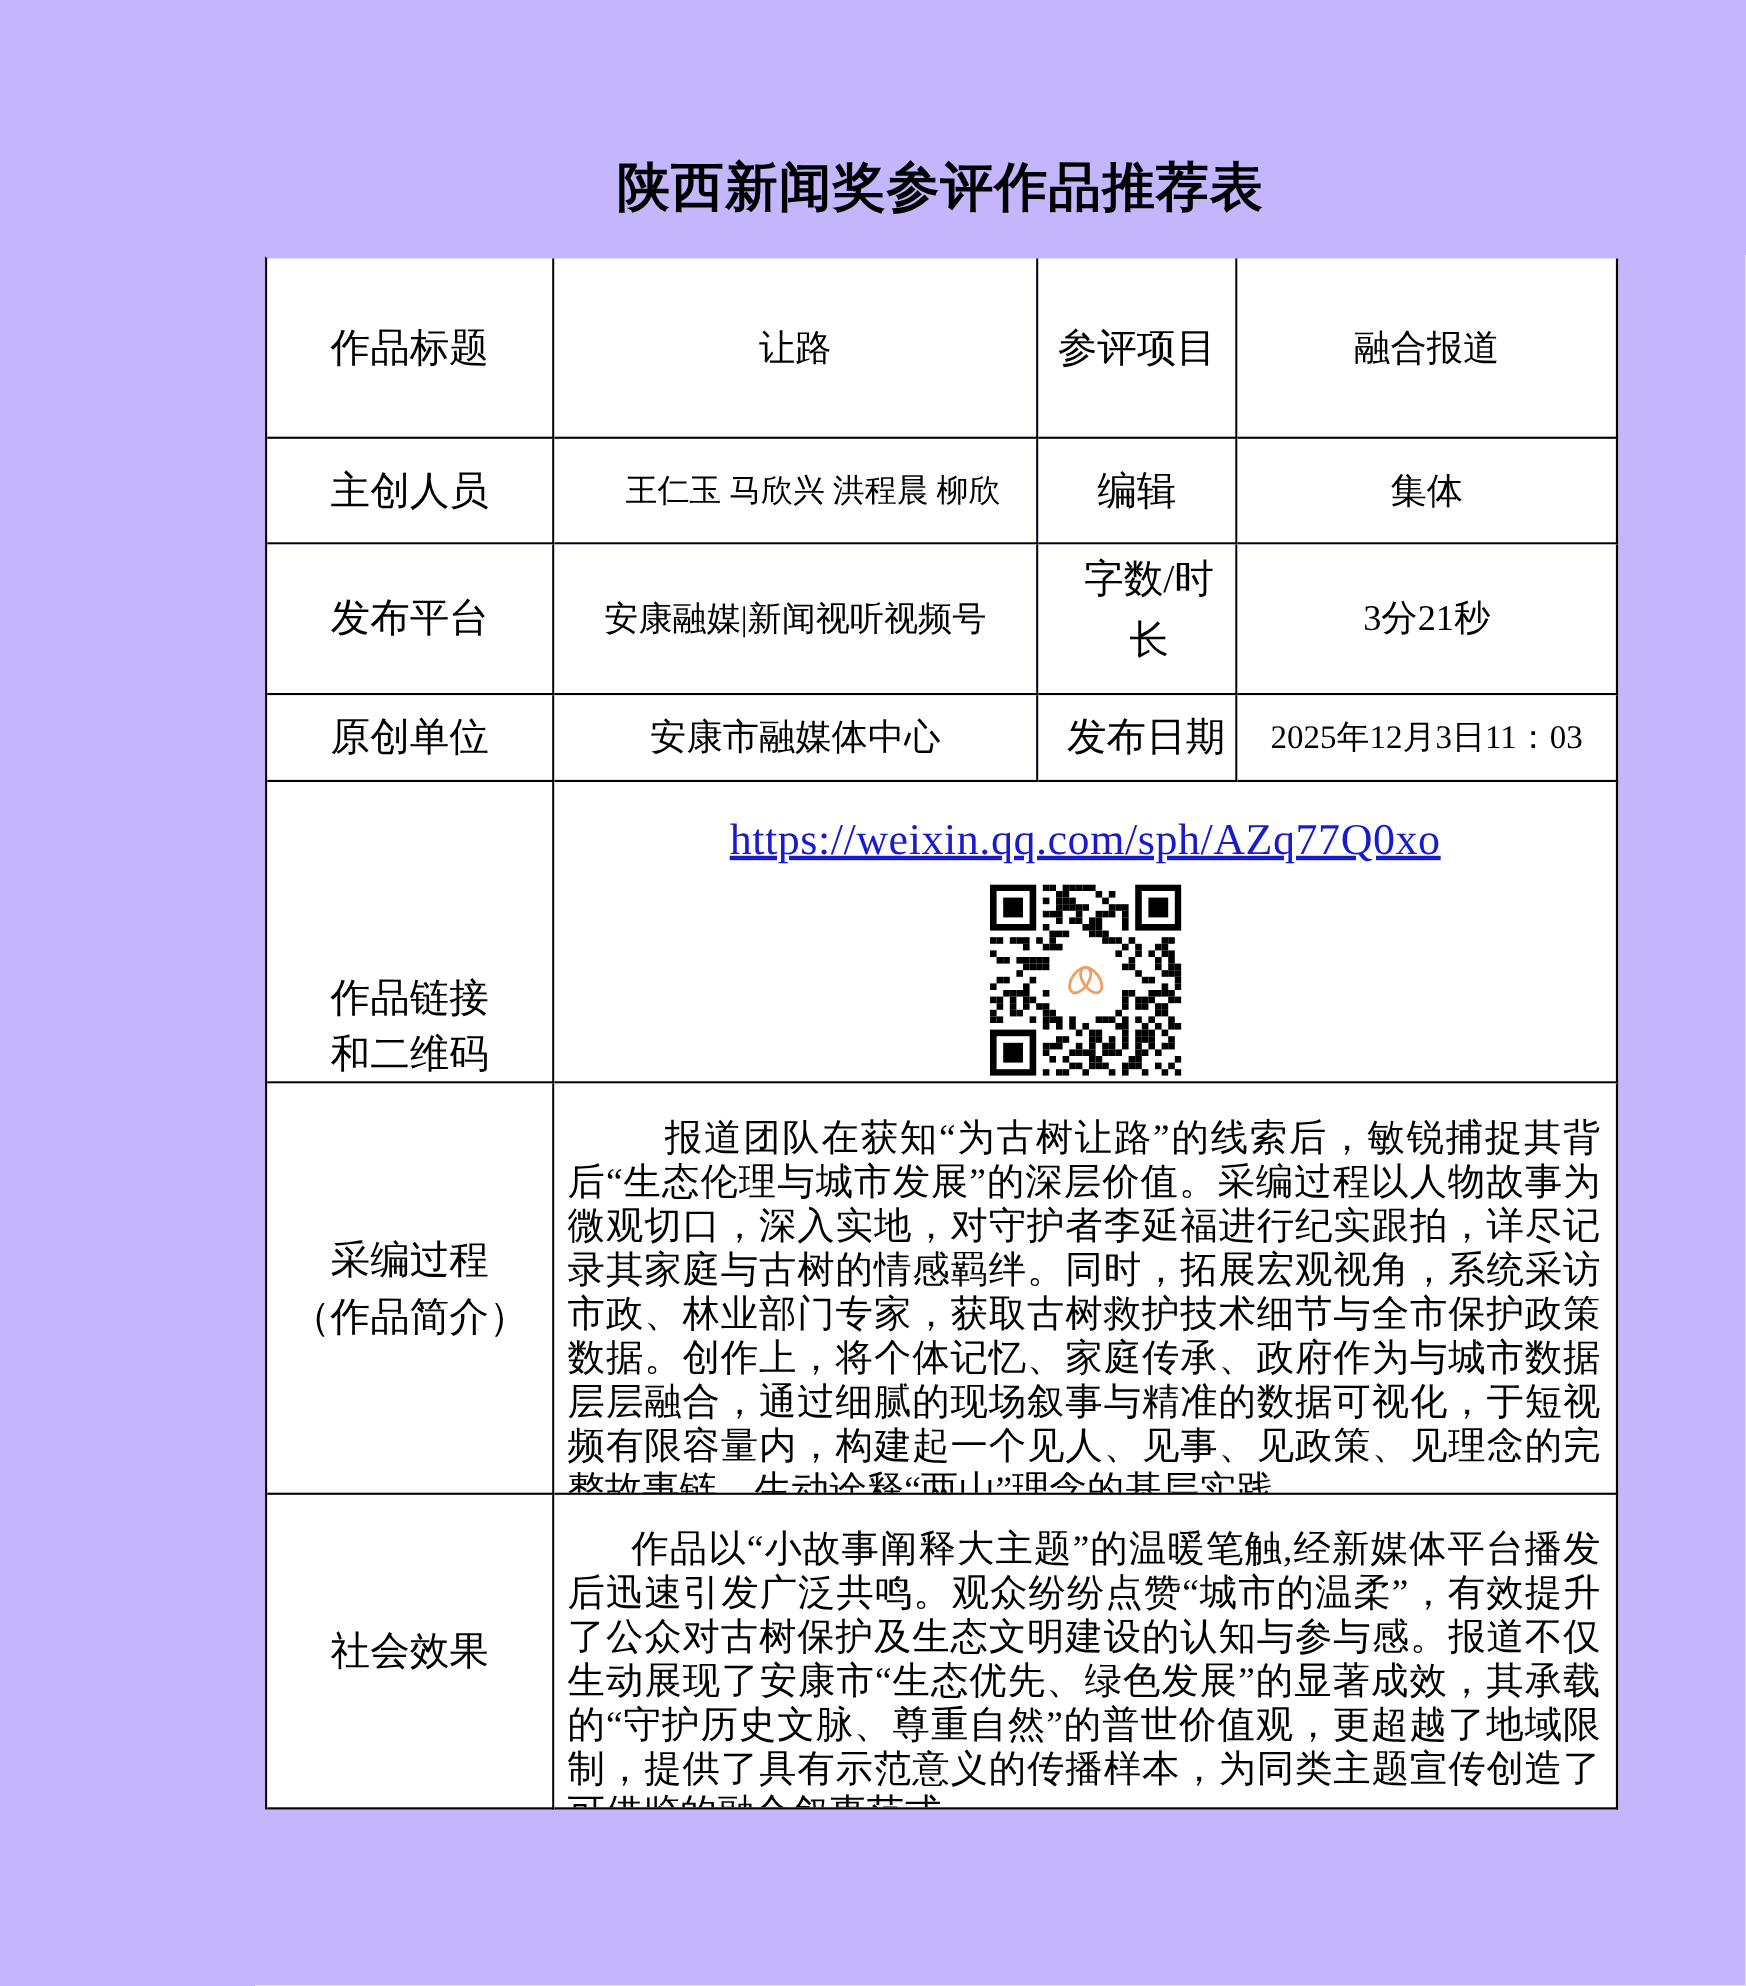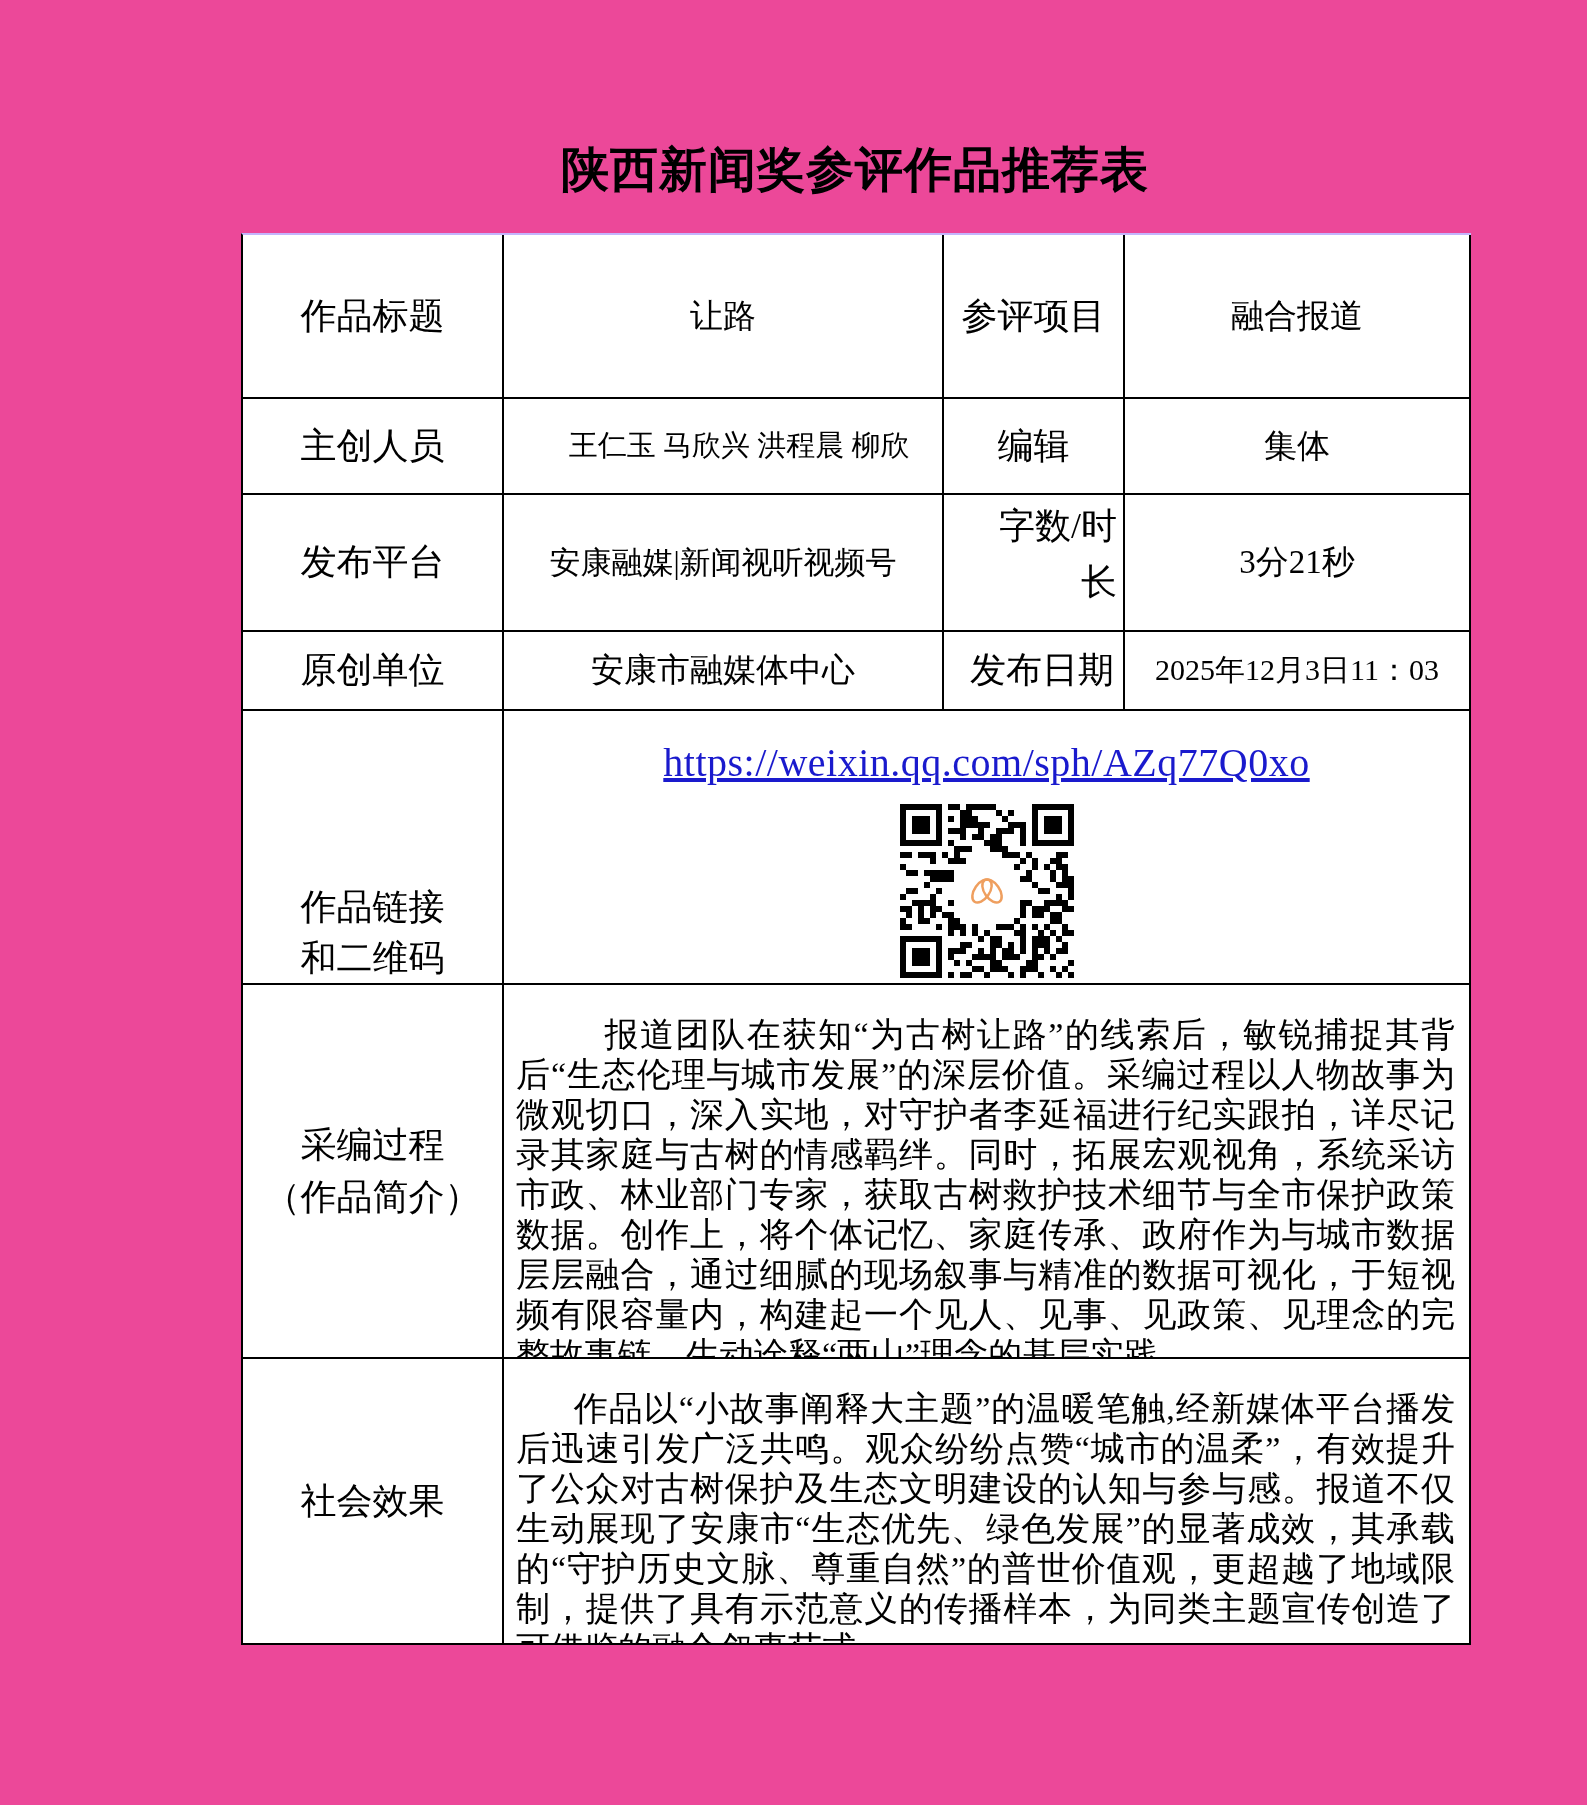--- a/index.html
+++ b/index.html
@@ -1,21 +1,21 @@
 <!DOCTYPE html>
 <html><head>
 <meta charset="utf-8">
 <style>
   html,body{margin:0;padding:0;background:#ffffff;}
   body{
     width:1587px;height:1805px;position:relative;
     font-family:"Liberation Serif","DejaVu Serif",serif;
     color:#000;
   }
-  .page{position:absolute;left:0;top:0;width:1587px;height:1805px;background:#ec4899;}
+  .page{position:absolute;left:0;top:0;width:1587px;height:1805px;background:#c4b5fd;}
   .doc-title{
     position:absolute;left:241px;top:138px;width:1228px;
     text-align:center;font-size:48px;font-weight:bold;letter-spacing:1px;
   }
   .tbl{
     position:absolute;left:241px;top:233px;width:1228px;
     display:grid;
     grid-template-columns:261px 440px 181px 346px;
     grid-template-rows:164px 96px 137px 79px 274px 374px 286px;
     border-top:2px solid #c4b5fd;border-left:2px solid #000;
@@ -26,21 +26,21 @@
     display:flex;align-items:center;justify-content:center;
     text-align:center;overflow:hidden;background:#fff;
   }
   .lbl{font-size:36px;line-height:1.45;}
   .val{font-size:33px;}
   .val-names{font-size:29px;padding-left:32px;}
   .val-platform{font-size:31px;}
   .val-date{font-size:30px;}
   .lbl-col3-wrap{
     justify-content:flex-start;align-items:flex-start;
-    text-align:right;padding:4px 6px 0 28px;
+    text-align:center;padding:4px 6px 0 28px;
     word-break:break-all;line-height:1.55;
   }
   .lbl-col3-left{
     justify-content:flex-start;text-align:left;padding-left:26px;
   }
   .link-label{
     flex-direction:column;justify-content:flex-end;
     padding-top:20px;line-height:1.4;
   }
   .link-cell{

